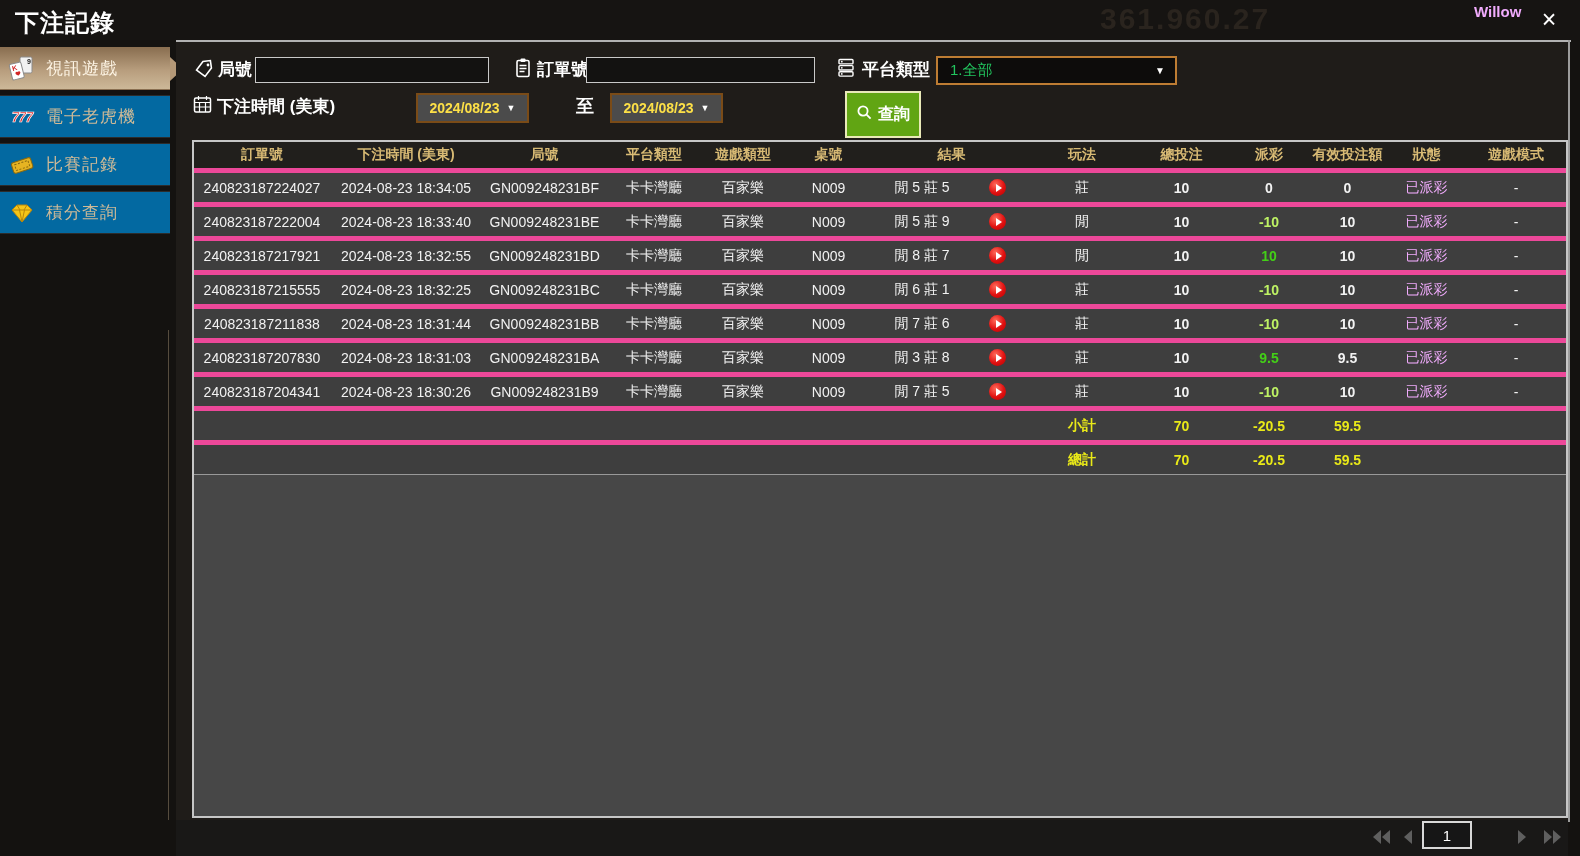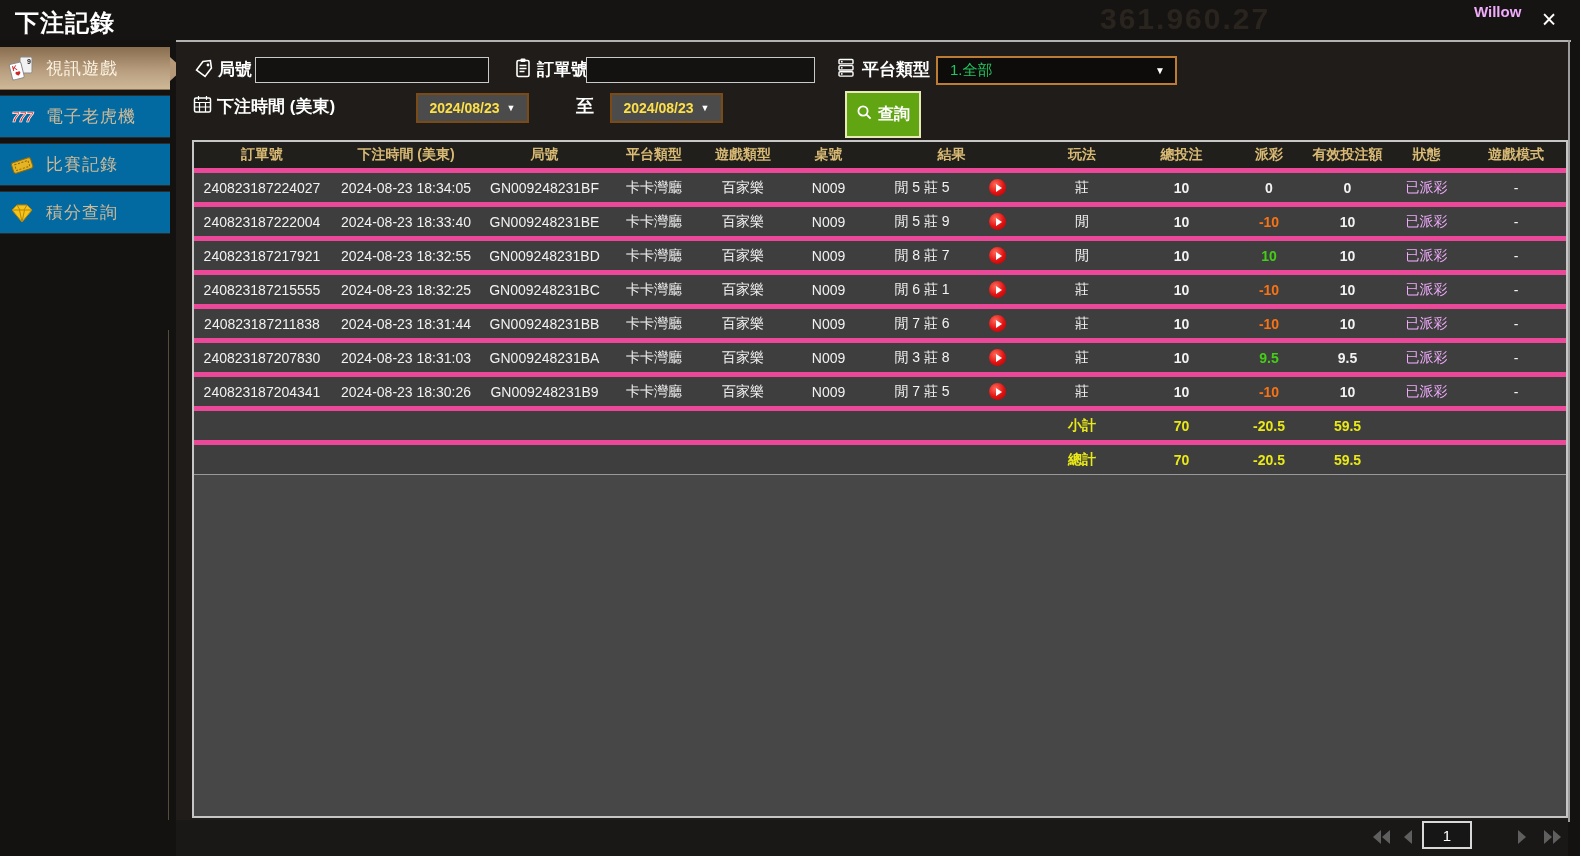--- a/index.html
+++ b/index.html
@@ -56,21 +56,21 @@
         align-items:center;height:29px;background:#3e3e3e;border-top:5px solid #ec4899;}
   .thead{height:26px;background:#211f1c;border-top:none;}
   .thead .cell{color:#d8ba74;font-weight:bold;font-size:14px;}
   .cell{text-align:center;font-size:14px;color:#f2f2f2;white-space:nowrap;overflow:hidden;}
   .res{display:flex;align-items:center;justify-content:flex-start;}
   .res-text{display:inline-block;width:100px;text-align:center;}
   .play-icon{position:relative;width:17px;height:17px;margin-left:17px;border-radius:50%;flex:none;cursor:pointer;
         background:radial-gradient(circle at 38% 32%,#ff6a5a 0%,#e01010 55%,#b50000 100%);}
   .play-icon::after{content:"";position:absolute;left:6.5px;top:4.5px;
         border-left:6px solid #fff;border-top:4px solid transparent;border-bottom:4px solid transparent;}
-  .tone-neg{color:#f97316;font-weight:bold;}
+  .tone-neg{color:#bef264;font-weight:bold;}
   .tone-pos{color:#43cf17;font-weight:bold;}
   .tone-zero{color:#f2f2f2;font-weight:bold;}
   .c9v{font-weight:bold;}
   .status-green{color:#f0abfc;}
   .sumrow .cell{color:#e9e918;font-weight:bold;}
   .sumrow.total{border-bottom:1px solid #999999;}
   .gc8{grid-column:8;} .gc9{grid-column:9;} .gc10{grid-column:10;} .gc11{grid-column:11;}
 
   
   .footerbar{position:absolute;left:176px;top:820px;width:1392px;height:36px;background:#191817;}

